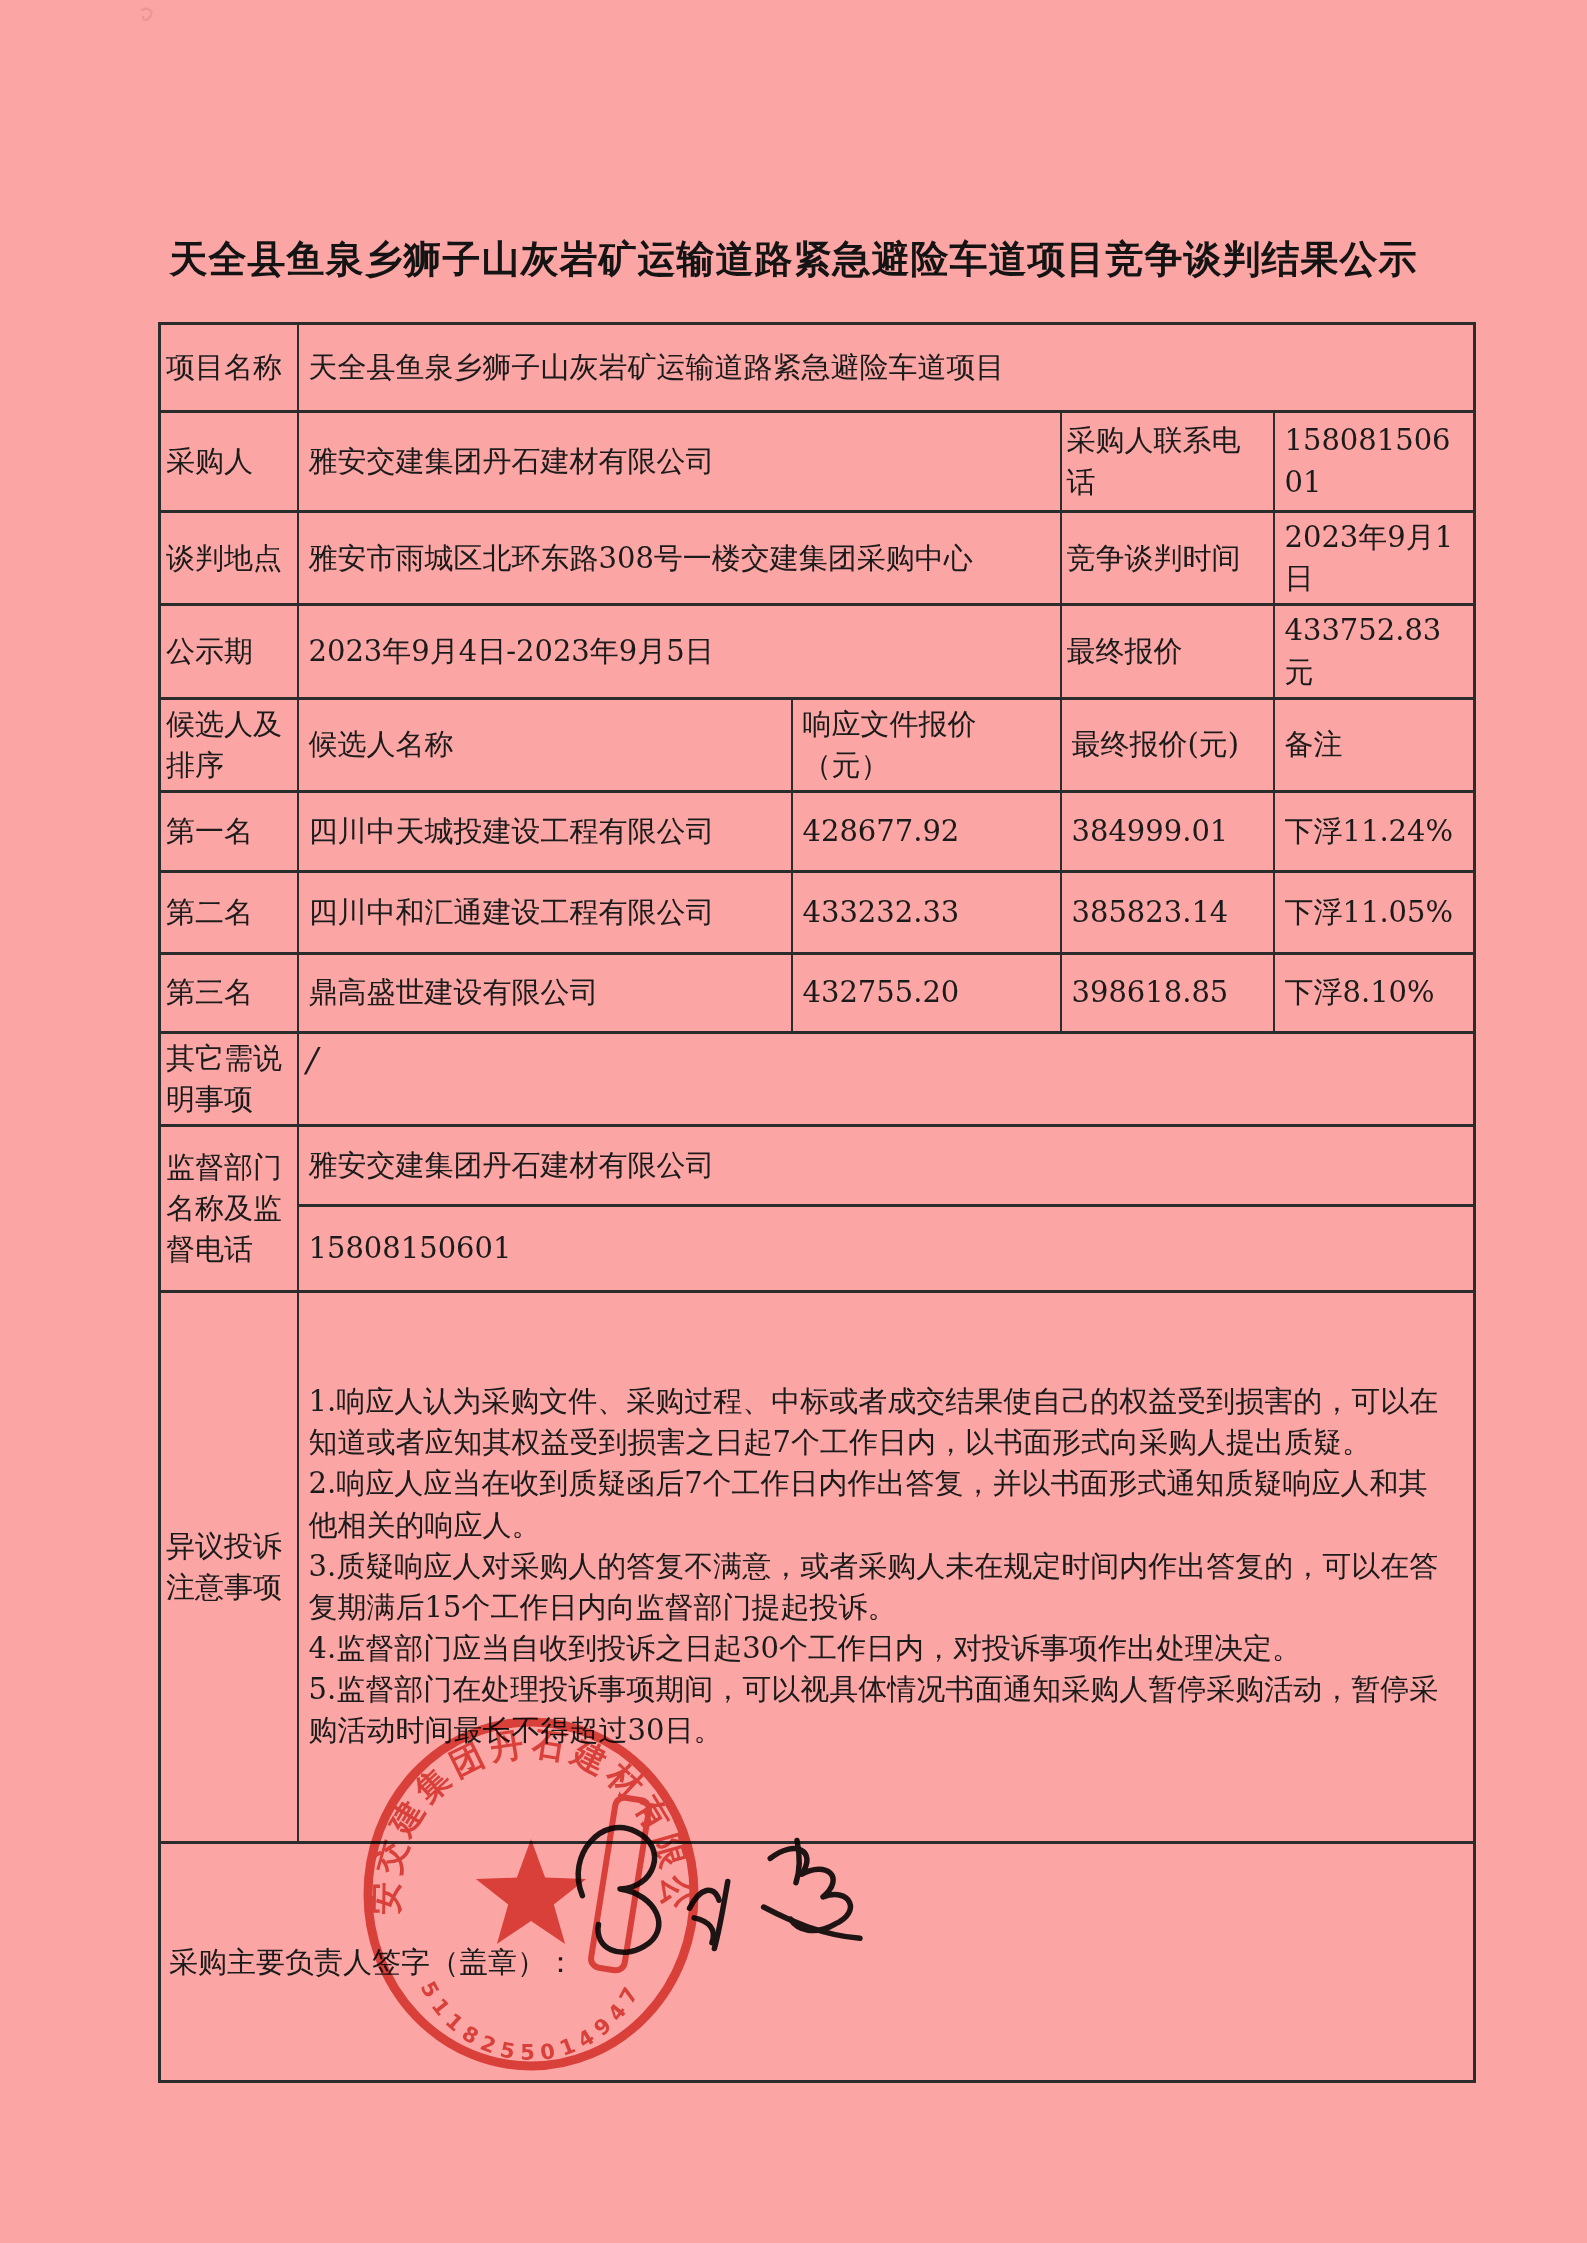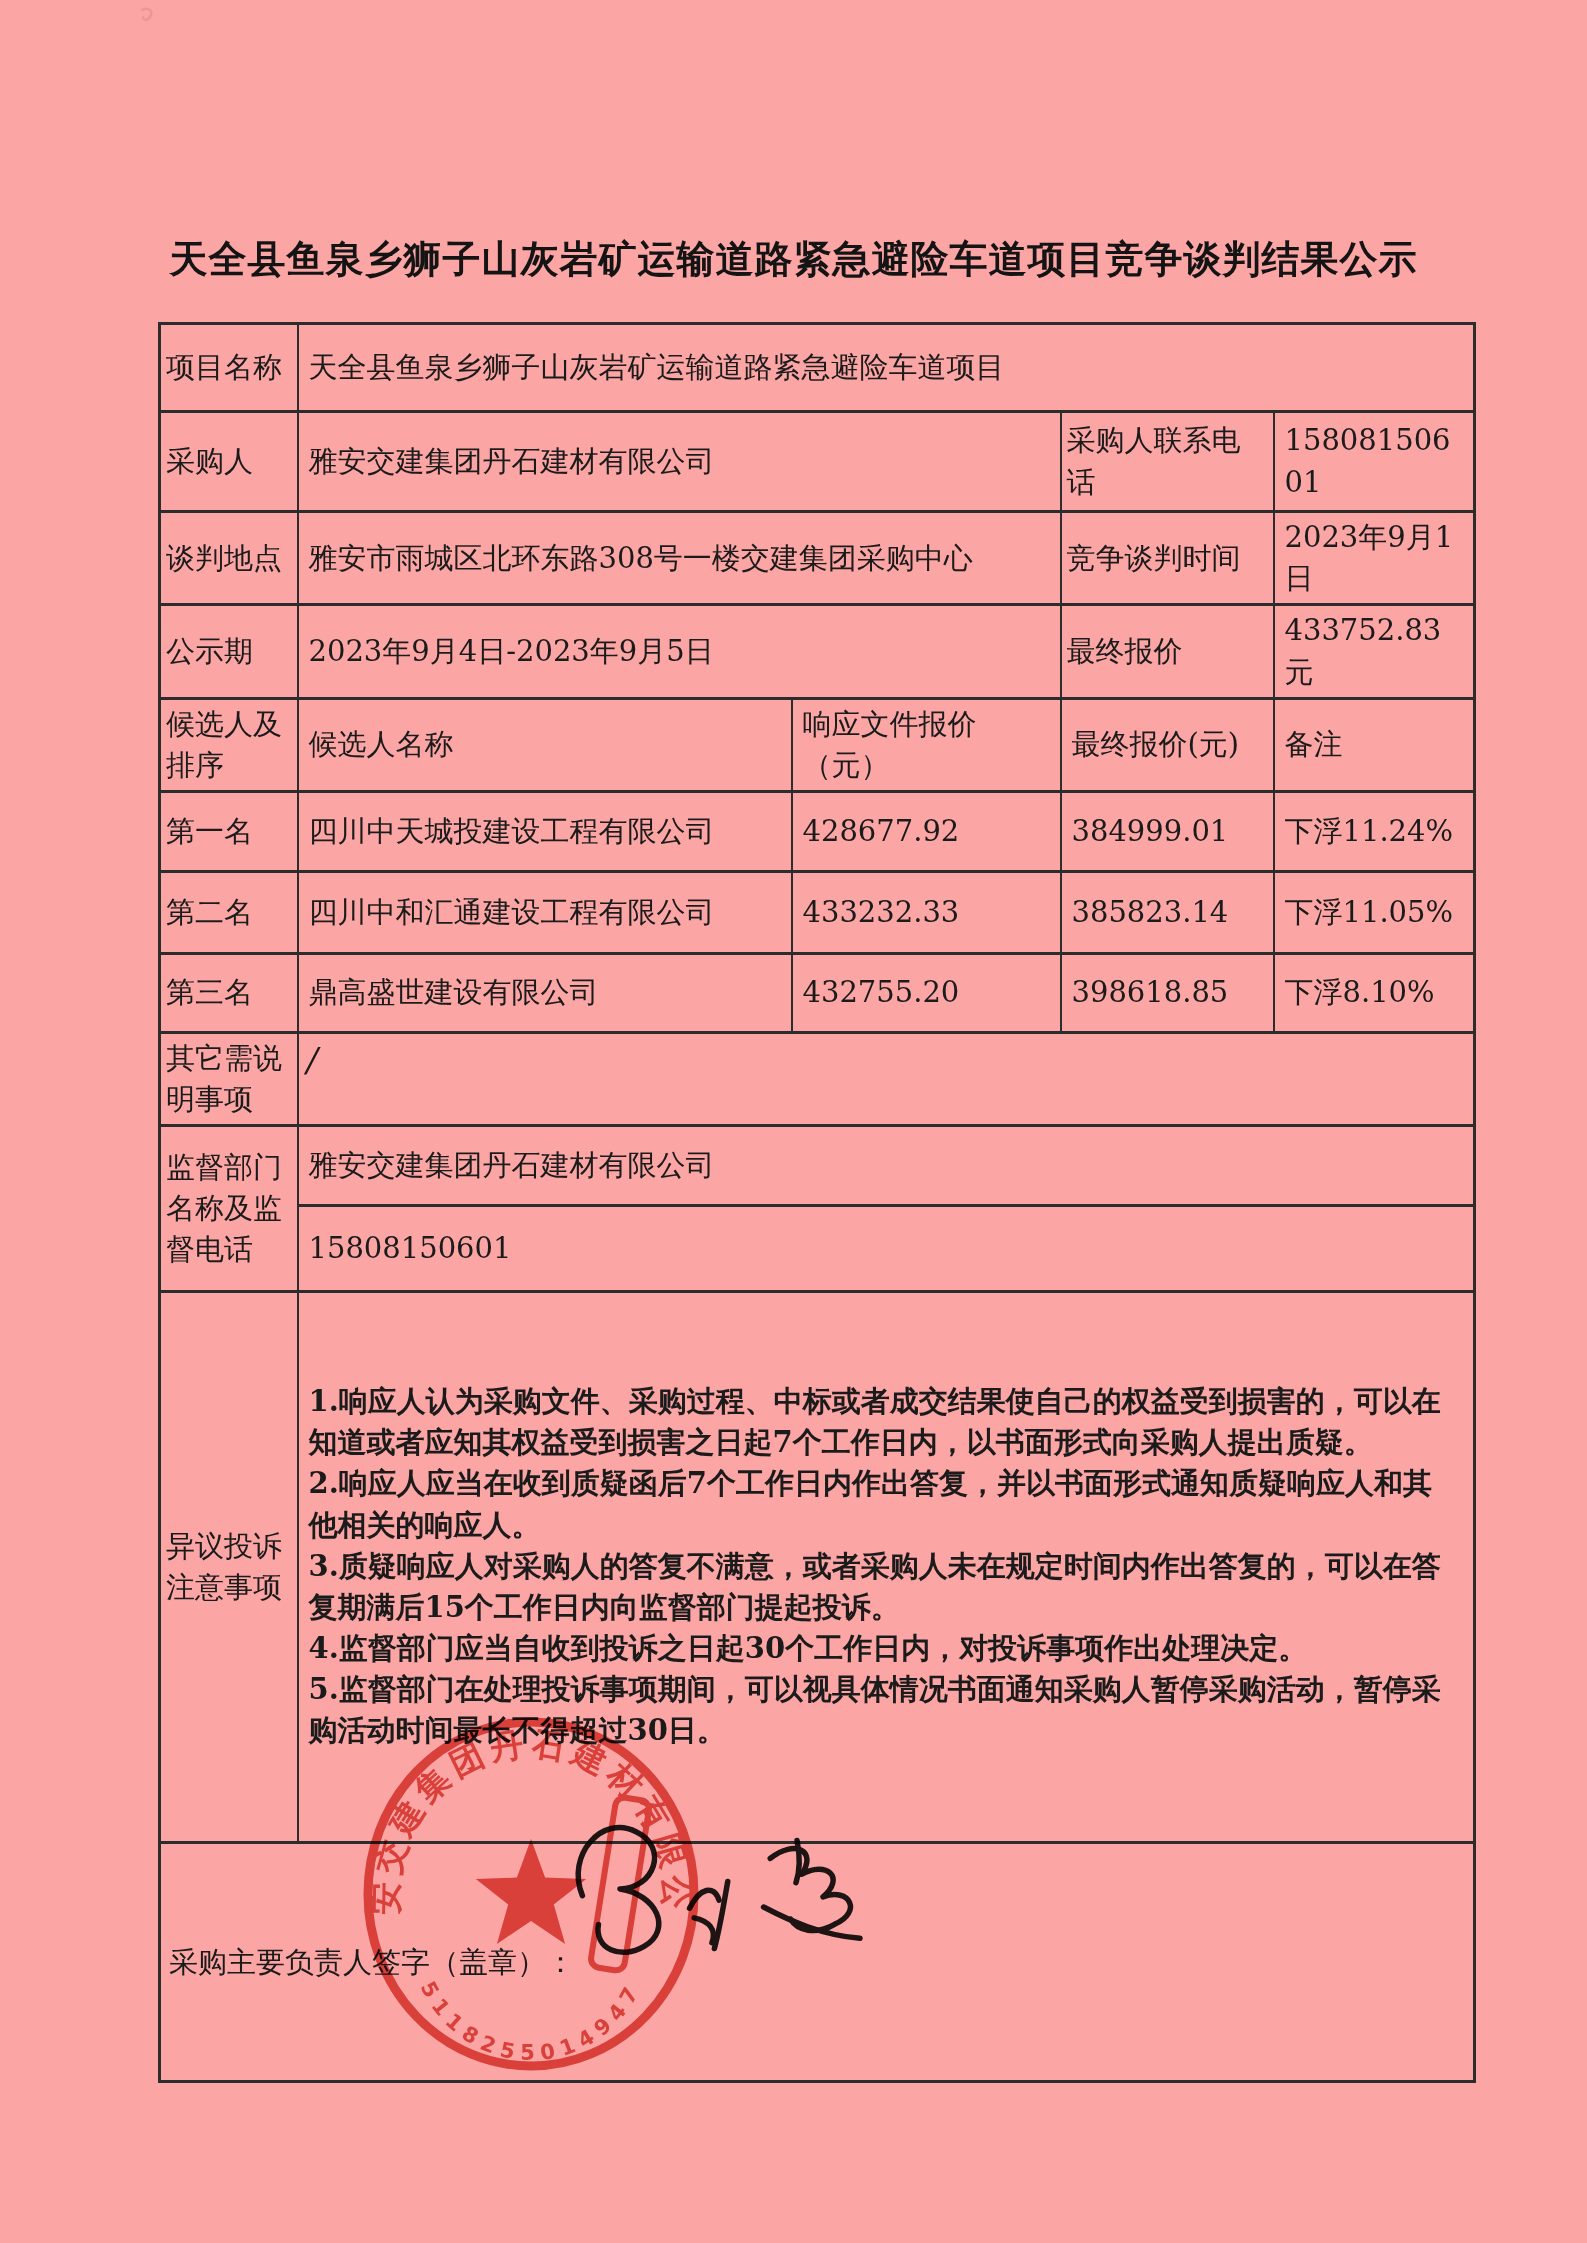--- a/index.html
+++ b/index.html
@@ -20,21 +20,21 @@
     margin-left:25px;
   }
   td {
     border:2px solid #2c2c2c; border-top-width:3px; border-bottom-width:3px;
     font-size:29px; line-height:1.42; padding:4px 10px;
     vertical-align:middle; word-break:break-all; overflow:hidden;
   }
   .lab { padding:4px 5px; }
   .center { }
   .slash-cell { font-size:34px; font-style:italic; padding:2px 4px 2px 8px; vertical-align:top; }
-  .notes-cell { padding:10px 26px 12px 10px;font-weight:bold; }
+  .notes-cell { padding:10px 26px 12px 10px; }
   .notes-cell div { margin:0; }
   .sig-cell { padding-left:8px; }
   .seal {
     position:absolute; left:353px; top:1710px; width:358px; height:372px;
     mix-blend-mode:multiply; opacity:.92; pointer-events:none;
   }
   .autograph {
     position:absolute; left:560px; top:1788px; width:320px; height:195px;
     mix-blend-mode:multiply; transform:rotate(-4deg); pointer-events:none;
   }

